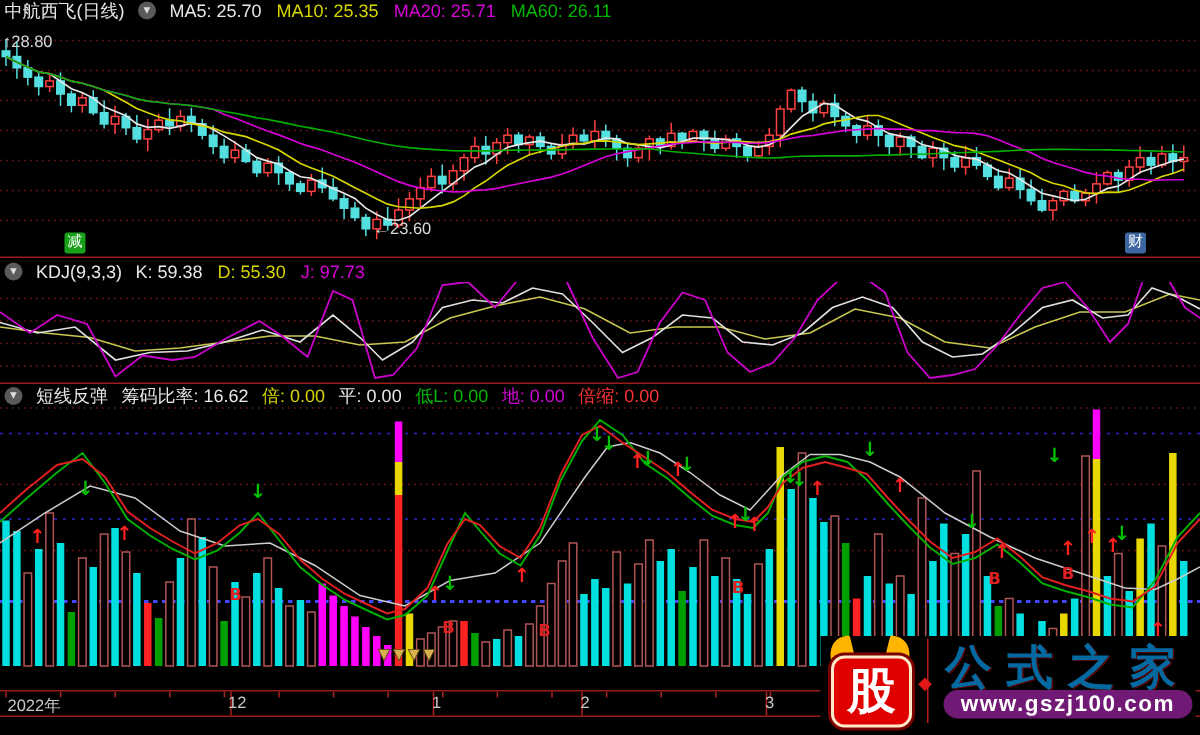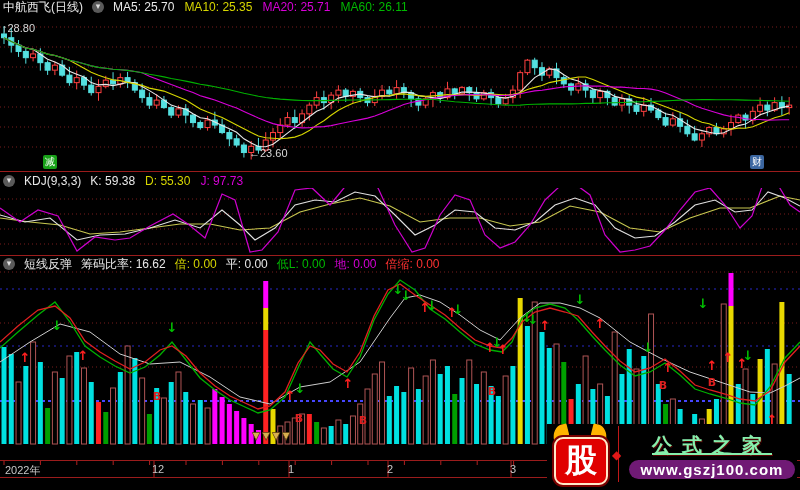--- a/index.html
+++ b/index.html
@@ -32,23 +32,23 @@
              border:2px solid #ffe9c9;border-radius:9px;box-shadow:0 0 0 2px #7a0000;}
   #bull .gu{position:absolute;left:7px;top:12px;width:54px;height:46px;color:#fff;
             font-weight:bold;font-size:32px;text-align:center;line-height:46px;}
   .horn{position:absolute;width:16px;height:20px;background:#ffb400;top:0;}
   .horn.l{left:6px;border-radius:90% 10% 60% 40%;transform:rotate(-14deg);}
   .horn.r{right:4px;border-radius:10% 90% 40% 60%;transform:rotate(14deg);}
   #dia{position:relative;width:16px;height:56px;flex:0 0 auto;}
   #dia .bar{position:absolute;left:7px;top:0;width:1px;height:56px;background:#c01818;}
   #dia .d{position:absolute;left:1px;top:22px;color:#e01818;font-size:12px;}
   #logotxt{display:flex;flex-direction:column;align-items:center;flex:1;}
-  #logoname{color:#86efac;font-weight:bold;font-size:20px;letter-spacing:10px;
+  #logoname{color:#0369a1;font-weight:bold;font-size:31px;letter-spacing:10px;
             text-shadow:1px 1px 0 #5a0000;line-height:30px;white-space:nowrap;
-            font-family:"Liberation Serif",serif;text-decoration:underline;}
+            font-family:"Liberation Serif",serif;}
   #logourl{background:#701a75;color:#fff;font-weight:bold;font-size:15px;
            border-radius:10px;padding:0 12px;line-height:19px;letter-spacing:1px;}
 </style>
 </head>
 <body>
 
 <div class="screen">
 
   <svg id="svgmain" width="800" height="490">
       <line x1="0" y1="27" x2="800" y2="27" stroke="#781c1c" stroke-width="1" stroke-dasharray="1 3"></line>

